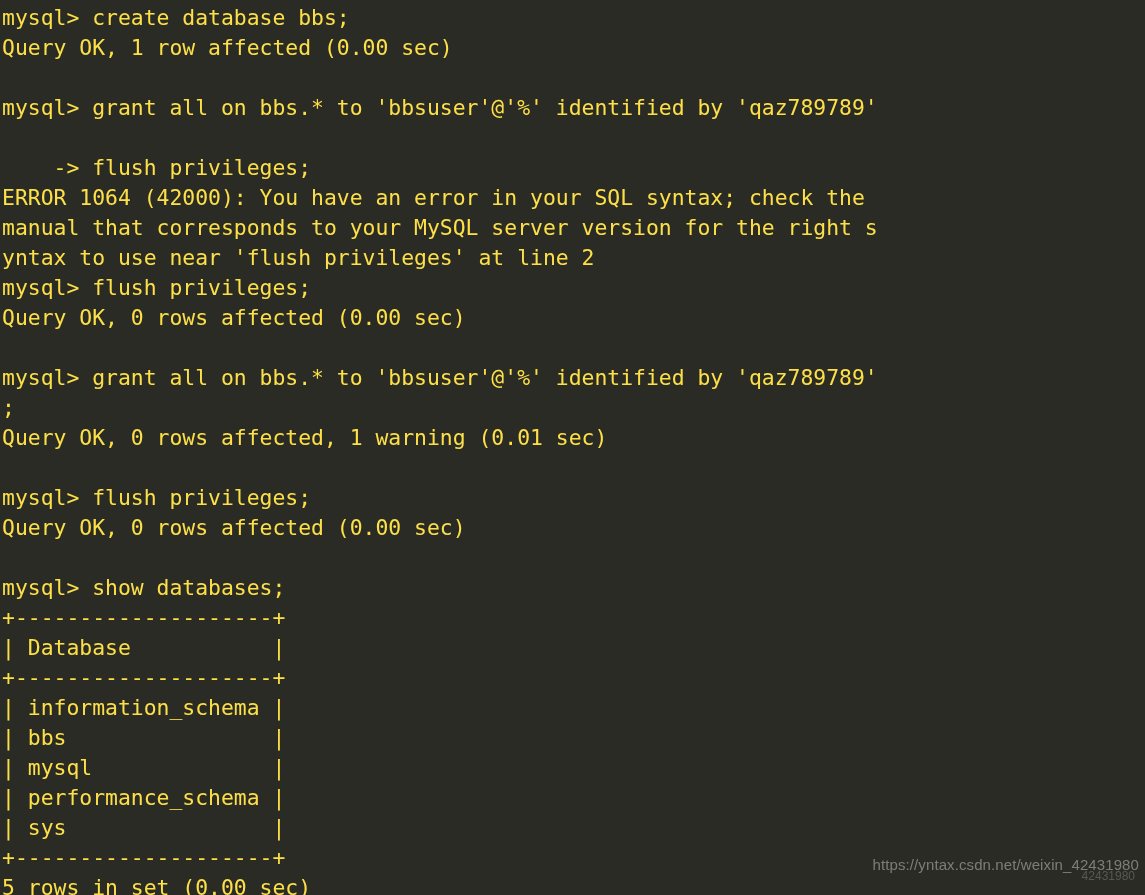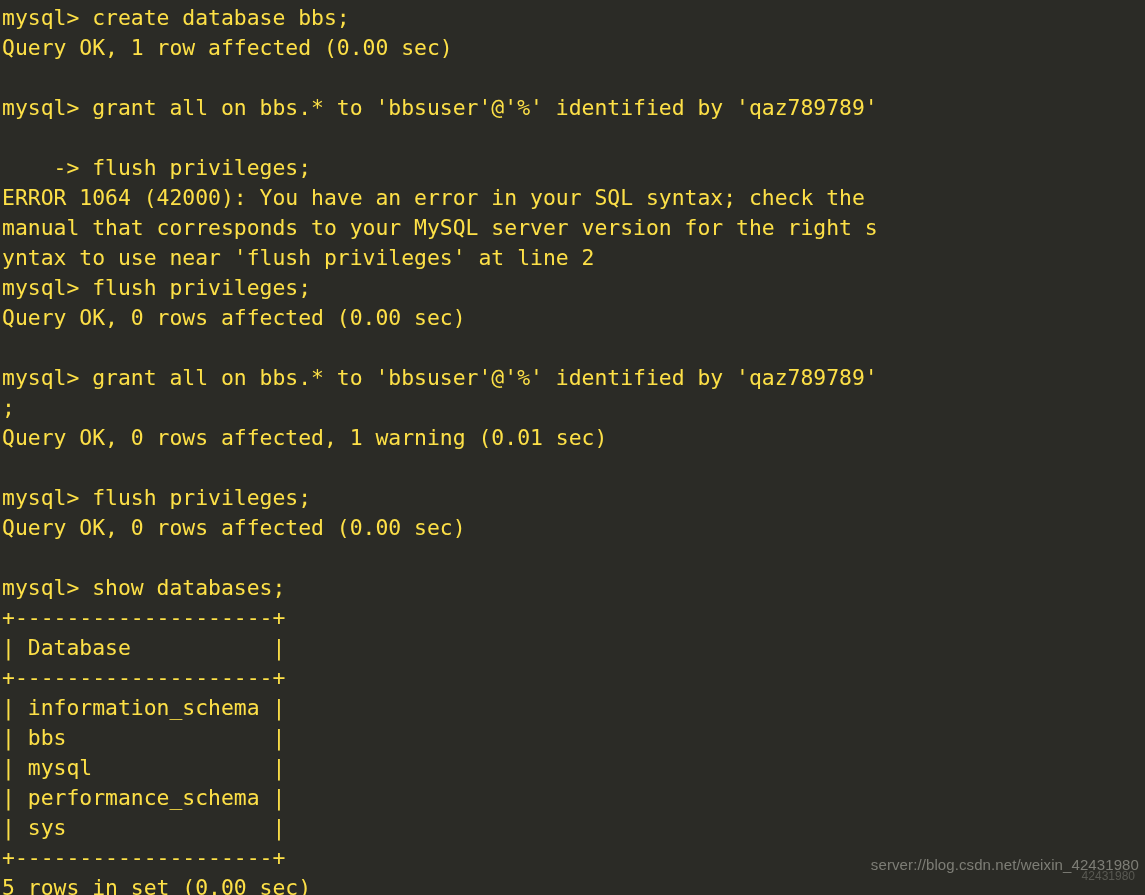--- a/index.html
+++ b/index.html
@@ -61,14 +61,14 @@
     white-space: nowrap;
     pointer-events: none;
     margin-top: 17px;
   }
 </style>
 </head>
 <body>
 
 <div id="terminal"><div class="line">mysql&gt; create database bbs;</div><div class="line">Query OK, 1 row affected (0.00 sec)</div><div class="line blank"></div><div class="line">mysql&gt; grant all on bbs.* to 'bbsuser'@'%' identified by 'qaz789789'</div><div class="line blank"></div><div class="line">    -&gt; flush privileges;</div><div class="line">ERROR 1064 (42000): You have an error in your SQL syntax; check the</div><div class="line">manual that corresponds to your MySQL server version for the right s</div><div class="line">yntax to use near 'flush privileges' at line 2</div><div class="line">mysql&gt; flush privileges;</div><div class="line">Query OK, 0 rows affected (0.00 sec)</div><div class="line blank"></div><div class="line">mysql&gt; grant all on bbs.* to 'bbsuser'@'%' identified by 'qaz789789'</div><div class="line">;</div><div class="line">Query OK, 0 rows affected, 1 warning (0.01 sec)</div><div class="line blank"></div><div class="line">mysql&gt; flush privileges;</div><div class="line">Query OK, 0 rows affected (0.00 sec)</div><div class="line blank"></div><div class="line">mysql&gt; show databases;</div><div class="line">+--------------------+</div><div class="line">| Database           |</div><div class="line">+--------------------+</div><div class="line">| information_schema |</div><div class="line">| bbs                |</div><div class="line">| mysql              |</div><div class="line">| performance_schema |</div><div class="line">| sys                |</div><div class="line">+--------------------+</div><div class="line">5 rows in set (0.00 sec)</div></div>
 
-<div id="watermark">server://blog.csdn.net/weixin_42431980</div>
+<div id="watermark">https://yntax.csdn.net/weixin_42431980</div>
 <div id="watermark-overlay">42431980</div>
 
 </body></html>

